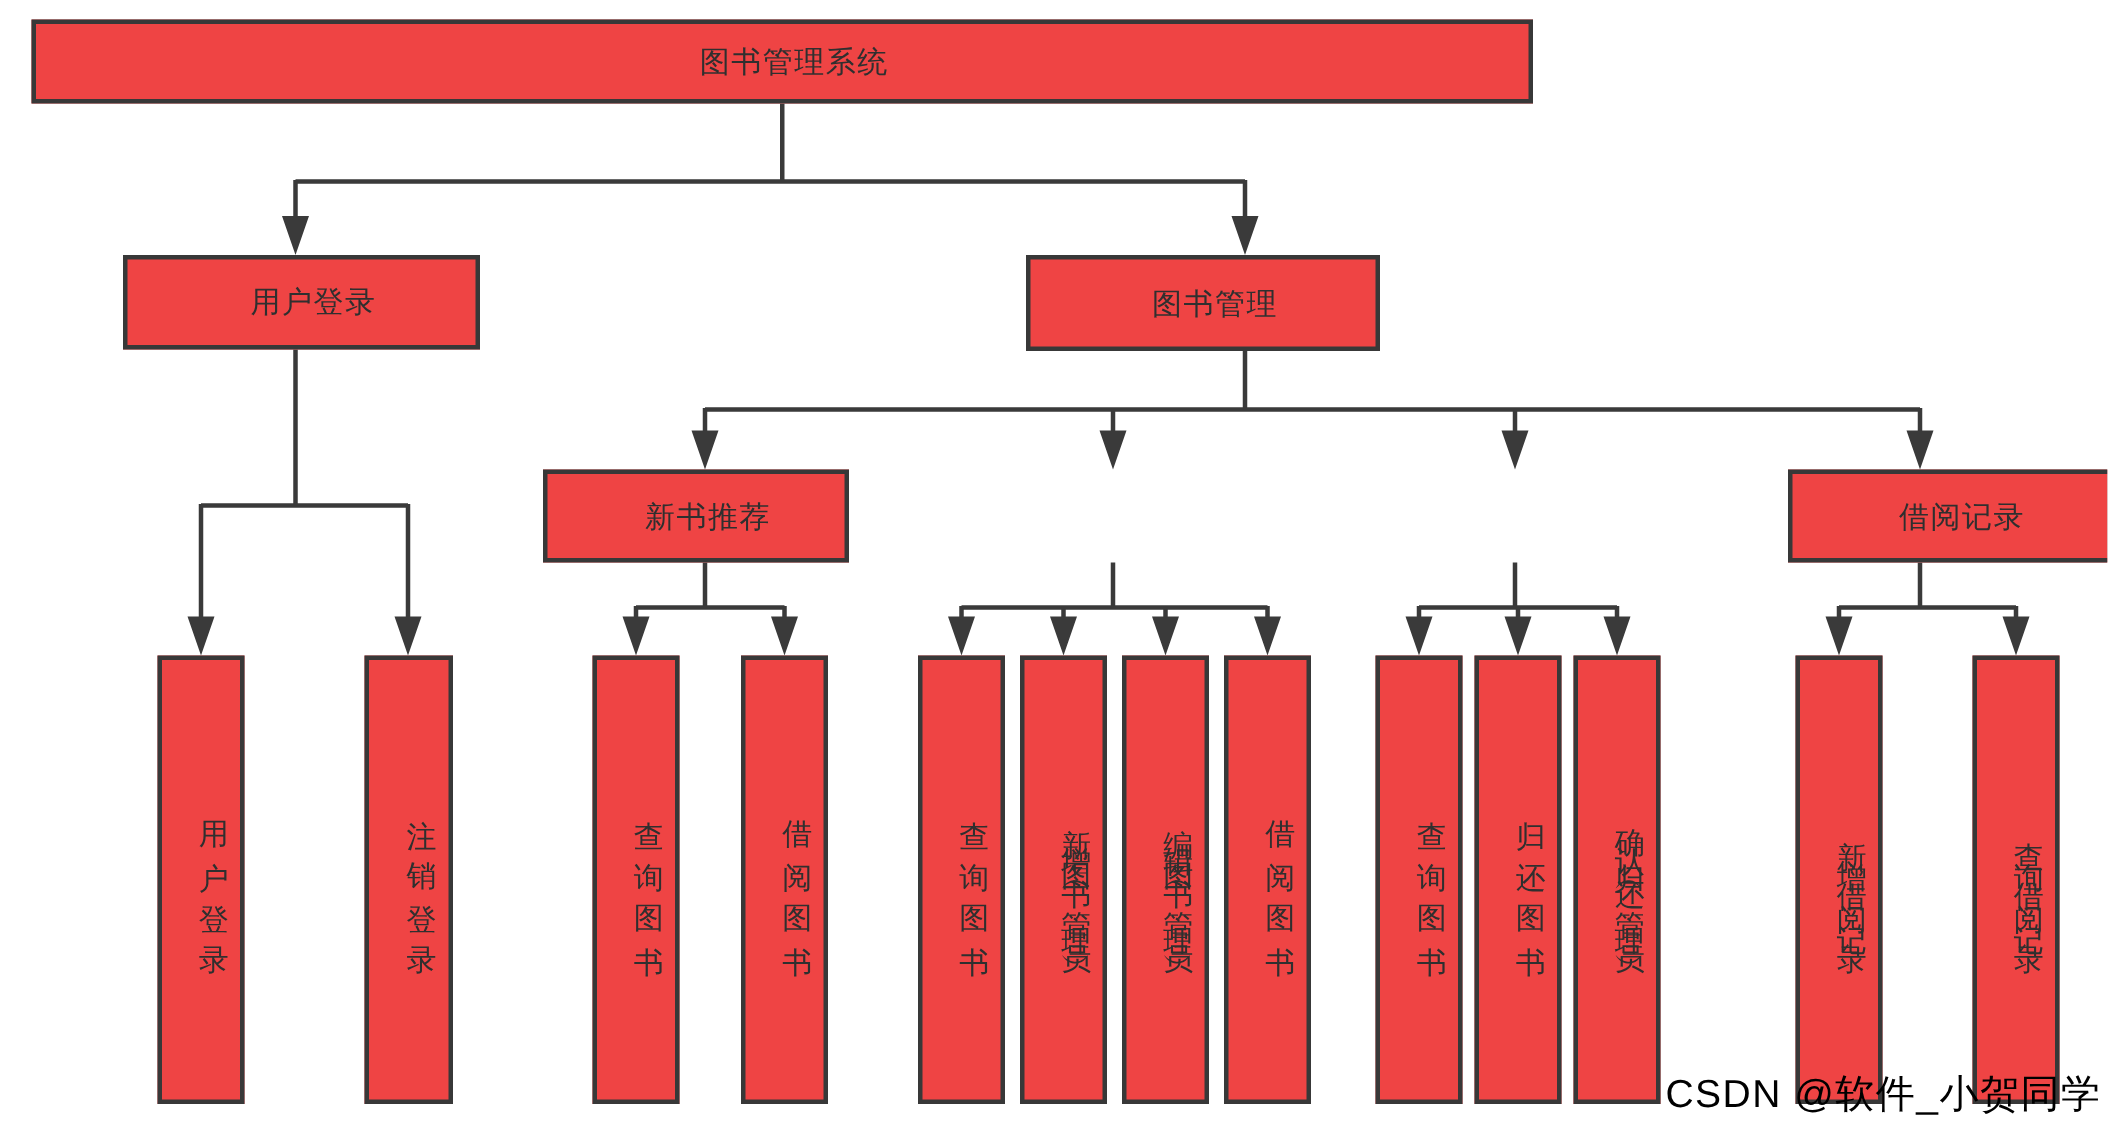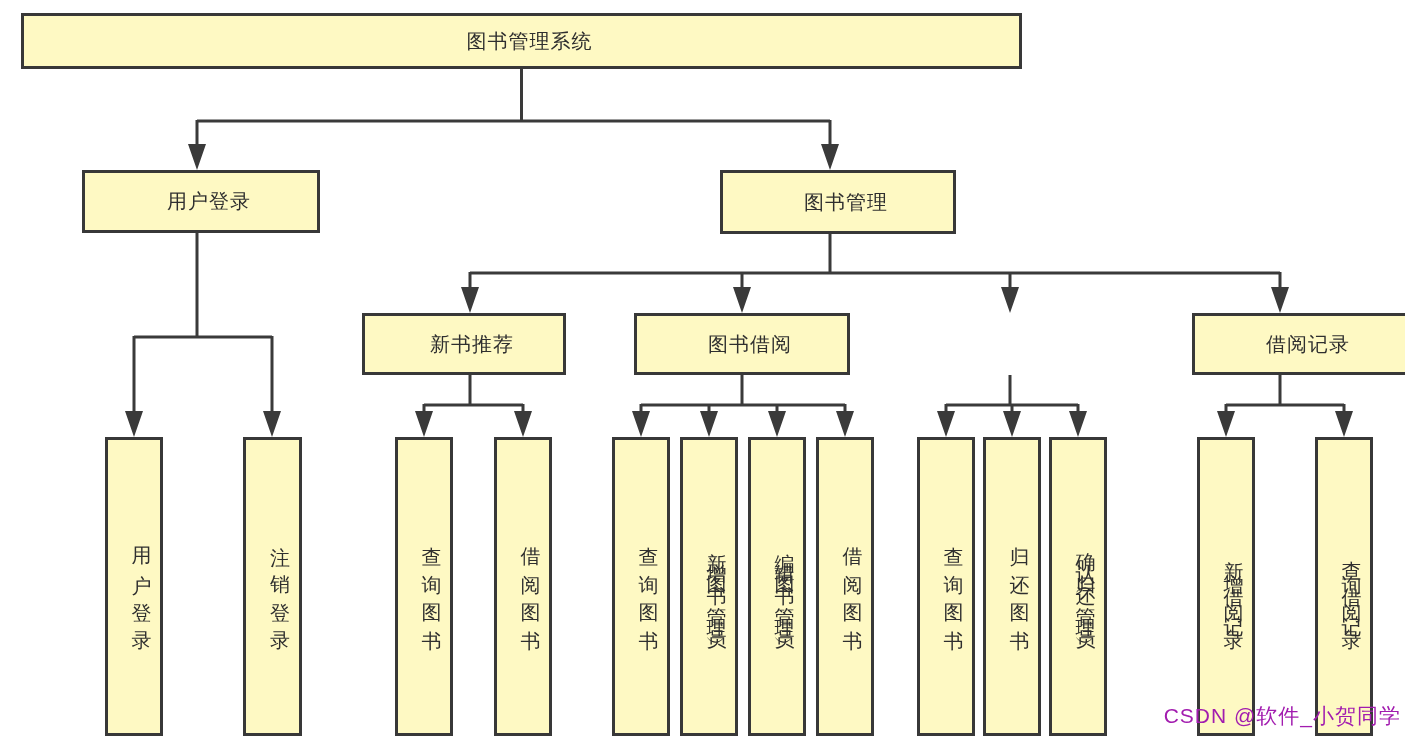--- a/index.html
+++ b/index.html
@@ -6,37 +6,37 @@
   .stage {
     position:relative; width:1405px; height:747px; background:#ffffff;
     font-family:"Liberation Sans","DejaVu Sans",sans-serif;
     overflow:hidden; color:#2f2f2f;
   }
   svg.wires { position:absolute; left:0; top:0; width:1405px; height:747px; }
   .wire  { fill:none; stroke:#3a3a3a; stroke-width:3; }
   .heads { fill:#3a3a3a; stroke:none; }
   .node {
     position:absolute; box-sizing:border-box;
-    border:3px solid #383838; background:#fef9c3;
+    border:3px solid #383838; background:#ef4444;
     display:flex; align-items:center; justify-content:center;
     text-align:center;
     padding-left:16px;
   }
   .hlabel { font-size:20px; letter-spacing:1px; }
   .leaf { width:58px; top:437px; height:299px; }
   .vlabel {
     writing-mode:vertical-rl; text-orientation:upright;
     font-size:20px; line-height:1;
   }
   .ls4 { letter-spacing:28px; }
   .ls6 { letter-spacing:14px; }
   .ls9 { letter-spacing:11px; }
   .watermark {
-    position:absolute; right:4px; bottom:17px;
-    font-size:21px; color:#a21caf; letter-spacing:1px;
+    position:absolute; right:4px; bottom:0;
+    font-size:26px; color:#000000; letter-spacing:1px;
   }
 </style>
 </head>
 <body>
 
 <div class="stage">
 
   <svg class="wires" viewBox="0 0 1405 747" aria-hidden="true">
     <g>
       <path class="wire" d="M521.5 69 V121 M197 121 H830 M197 120 V150 M830 120 V150
@@ -61,29 +61,26 @@
     </g>
   </svg>
 
   <div class="node" style="left:21px; top:13px; width:1001px; height:56px;">
     <span class="hlabel">图书管理系统</span>
   </div>
 
   <div class="node" style="left:82px; top:170px; width:238px; height:63px;">
     <span class="hlabel">用户登录</span>
   </div>
-  <div class="node" style="left:720px; top:170px; width:236px; height:64px;">
+  <div class="node" style="left:684px; top:170px; width:236px; height:64px;">
     <span class="hlabel">图书管理</span>
   </div>
 
   <div class="node" style="left:362px; top:313px; width:204px; height:62px;">
     <span class="hlabel">新书推荐</span>
-  </div>
-  <div class="node" style="left:634px; top:313px; width:216px; height:62px;">
-    <span class="hlabel">图书借阅</span>
   </div>
   <div class="node" style="left:1172px; top:313px; width:216px; height:62px;margin-left:20px;">
     <span class="hlabel">借阅记录</span>
   </div>
 
   <div class="node leaf" style="left:105px;">
     <span class="vlabel ls4">用户登录</span>
   </div>
   <div class="node leaf" style="left:243px; width:59px;">
     <span class="vlabel ls4">注销登录</span>

